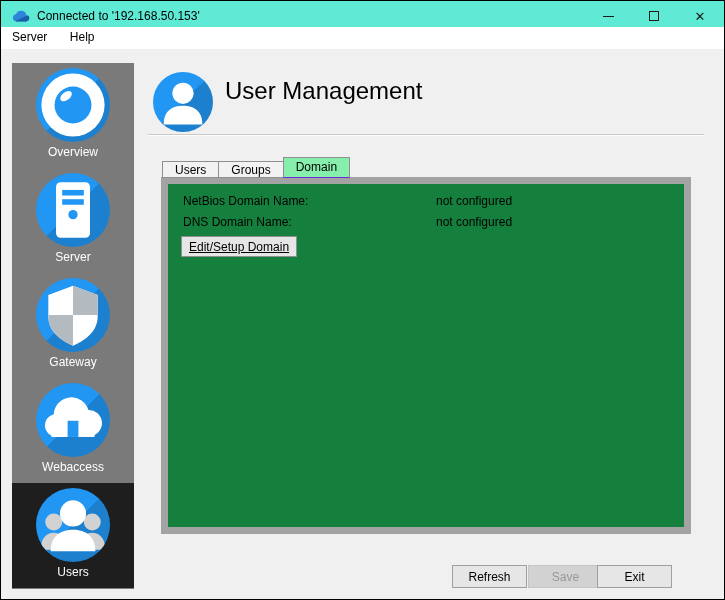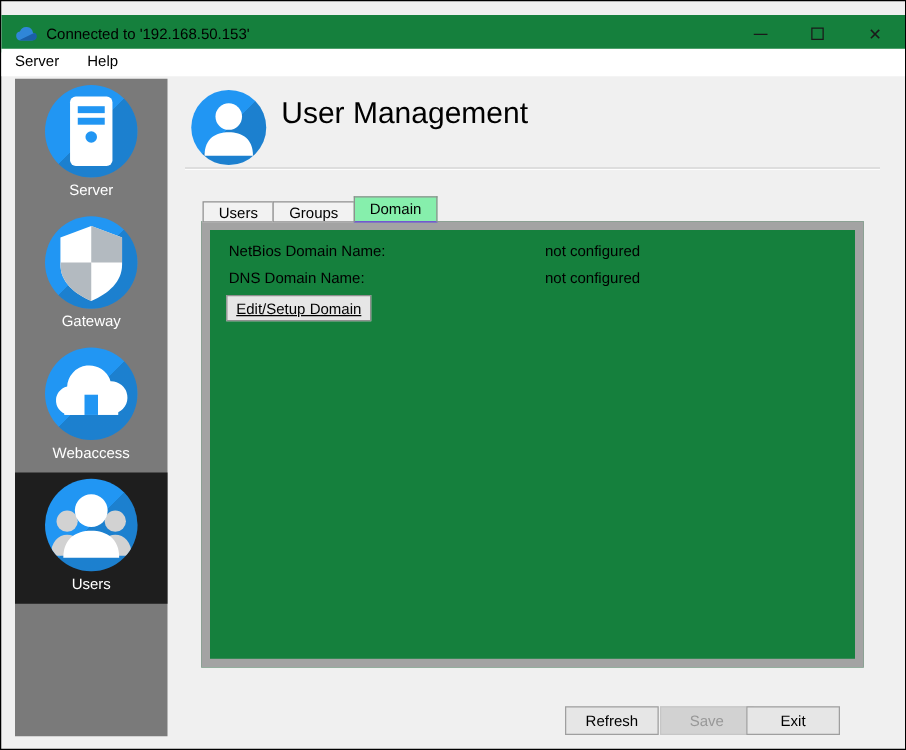--- a/index.html
+++ b/index.html
@@ -1,30 +1,30 @@
 <!DOCTYPE html>
 <html><head>
 <meta charset="utf-8">
 <style>
   * { margin:0; padding:0; box-sizing:border-box; }
   html,body { width:725px; height:600px; background:#fff; font-family:"Liberation Sans", sans-serif; }
   .app { position:relative; width:725px; height:600px; border:1px solid #000; background:#f0f0f0; overflow:hidden; }
 
   
-  .titlebar { position:absolute; left:0; top:11px; width:100%; height:30px; background:#15803d;padding-left:41px; }
+  .titlebar { position:absolute; left:0; top:0; width:100%; height:30px; background:#5eead4;padding-left:41px; }
   .app-icon { position:absolute; left:11px; top:8px; width:18px; height:14px; }
   .window-title { position:absolute; left:36px; top:0; height:30px; line-height:30px; font-size:12px; color:#000; }
   .caption-controls { position:absolute; right:1px; top:0; height:30px; display:flex; }
   .cap-btn { width:46px; height:30px; display:flex; align-items:center; justify-content:center; cursor:default; }
   .glyph-min { width:11px; height:1px; background:#1a1a1a; }
   .glyph-max { width:10px; height:10px; border:1px solid #1a1a1a; }
   .glyph-close { font-size:13px; color:#1a1a1a; line-height:1; }
 
   
-  .menubar { position:absolute; left:0; top:38px; width:100%; height:22px; background:#fff; padding-left:2px; }
+  .menubar { position:absolute; left:0; top:26px; width:100%; height:22px; background:#fff; padding-left:2px; }
   .menu-item { display:inline-block; padding:3px 9px; font-size:12px; color:#000; }
 
   
   .sidebar { position:absolute; left:11px; top:62px; width:122px; height:526px; background:#7a7a7a; }
   .side-item { position:relative; width:100%; height:105px; padding-top:5px; }
   .side-item.selected { background:#1e1e1e; }
   .circle-icon { position:relative; width:74px; height:74px; margin:0 auto; border-radius:50%; background:#2196f3; overflow:hidden; }
   .circle-icon::before { content:""; position:absolute; inset:0; background:linear-gradient(135deg, rgba(0,0,0,0) 50%, rgba(0,0,0,0.15) 50%); }
   .circle-icon svg { position:absolute; left:0; top:0; width:74px; height:74px; }
   .side-label { margin-top:3px; text-align:center; font-size:12px; color:#fff; }
@@ -79,20 +79,30 @@
     </div>
   </div>
 
   <div class="menubar">
     <span class="menu-item">Server</span>
     <span class="menu-item">Help</span>
   </div>
 
   <div class="sidebar">
 
+    <div class="side-item">
+      <div class="circle-icon">
+        <svg viewBox="0 0 48 48">
+          <circle cx="24" cy="24" r="20.5" fill="#fff"></circle>
+          <circle cx="24" cy="24" r="12" fill="#2196f3"></circle>
+          <ellipse cx="19.5" cy="18.2" rx="4.3" ry="2.6" fill="#fff" transform="rotate(-38 19.5 18.2)"></ellipse>
+        </svg>
+      </div>
+      <div class="side-label">Overview</div>
+    </div>
 
     <div class="side-item">
       <div class="circle-icon">
         <svg viewBox="0 0 48 48">
           <rect x="13" y="6" width="22" height="36" rx="3" fill="#fff"></rect>
           <rect x="17" y="11" width="14" height="3.6" fill="#2196f3"></rect>
           <rect x="17" y="17" width="14" height="3.6" fill="#2196f3"></rect>
           <circle cx="24" cy="27" r="3" fill="#2196f3"></circle>
         </svg>
       </div>

